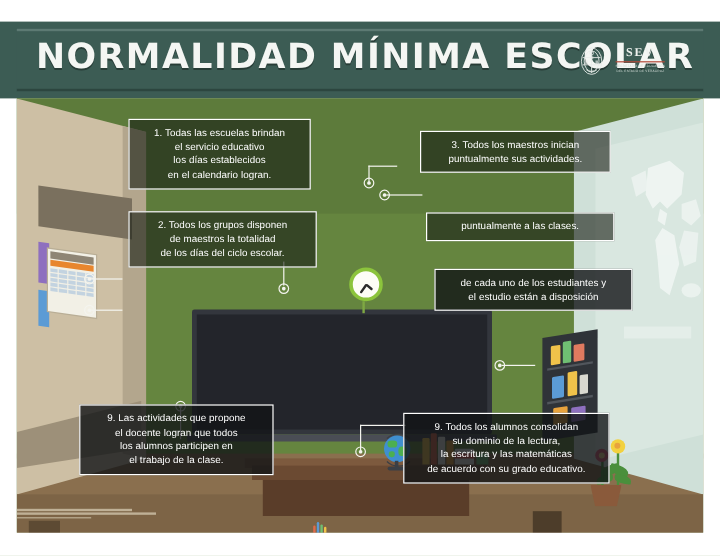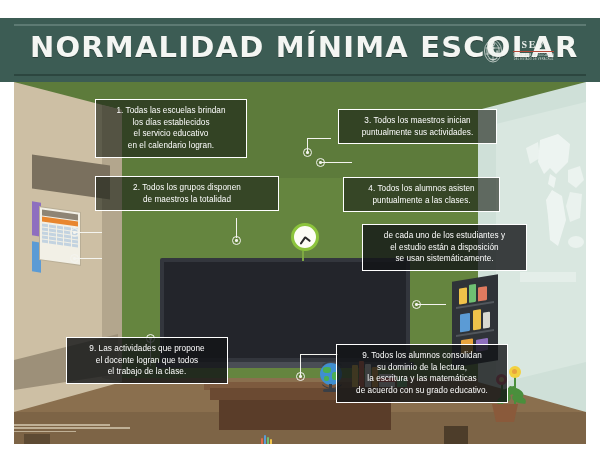--- a/index.html
+++ b/index.html
@@ -204,21 +204,21 @@
     background:rgba(18,20,22,.80);
     color:#ffffff;
     font-size:8.2px;
     line-height:1.42;
     text-align:center;
     padding:5px 7px;
     box-sizing:border-box;
     font-family:"Liberation Sans",sans-serif;
     letter-spacing:.05px;
   }
-  .callout.onwall{background:rgba(26,32,22,.62);}
+  .callout.onwall{background:rgba(26,32,22,.62);margin-left:12px;}
 
   
   .footer-note{
     position:absolute;left:14px;top:424px;width:118px;
   }
   .fn-line{height:1.6px;background:#d8cdb6;opacity:.72;margin-bottom:1.7px;}
 
   .base-strip{
     position:absolute;left:0;top:444px;width:600px;height:19px;background:#ffffff;
   }
@@ -407,50 +407,50 @@
     <div class="node" style="left:132px;top:252px;"></div>
 
     <div class="conn" style="left:286px;top:272px;width:0;height:22px;border-left-width:1.5px;"></div>
     <div class="conn" style="left:286px;top:272px;width:38px;height:0;border-top-width:1.5px;"></div>
     <div class="node" style="left:282px;top:290px;"></div>
 
   </div>
 
   <div class="callout onwall" style="left:95px;top:99px;width:152px;">
     <div>1. Todas las escuelas brindan</div>
+    <div>el servicio educativo</div>
     <div>los días establecidos</div>
-    <div>el servicio educativo</div>
     <div>en el calendario logran.</div>
   </div>
 
-  <div class="callout onwall" style="left:95px;top:176px;width:184px;">
+  <div class="callout onwall" style="left:95px;top:176px;width:157px;">
     <div>2. Todos los grupos disponen</div>
     <div>de maestros la totalidad</div>
+    <div>de los días del ciclo escolar.</div>
   </div>
 
   <div class="callout onwall" style="left:338px;top:109px;width:159px;">
     <div>3. Todos los maestros inician</div>
     <div>puntualmente sus actividades.</div>
   </div>
 
   <div class="callout onwall" style="left:343px;top:177px;width:157px;">
-    <div>4. Todos los alumnos asisten</div>
     <div>puntualmente a las clases.</div>
   </div>
 
   <div class="callout" style="left:362px;top:224px;width:165px;">
     <div>de cada uno de los estudiantes y</div>
     <div>el estudio están a disposición</div>
-    <div>se usan sistemáticamente.</div>
   </div>
 
 
   <div class="callout" style="left:66px;top:337px;width:162px;">
     <div>9. Las actividades que propone</div>
     <div>el docente logran que todos</div>
+    <div>los alumnos participen en</div>
     <div>el trabajo de la clase.</div>
   </div>
 
   <div class="callout" style="left:336px;top:344px;width:172px;">
     <div>9. Todos los alumnos consolidan</div>
     <div>su dominio de la lectura,</div>
     <div>la escritura y las matemáticas</div>
     <div>de acuerdo con su grado educativo.</div>
   </div>
 

